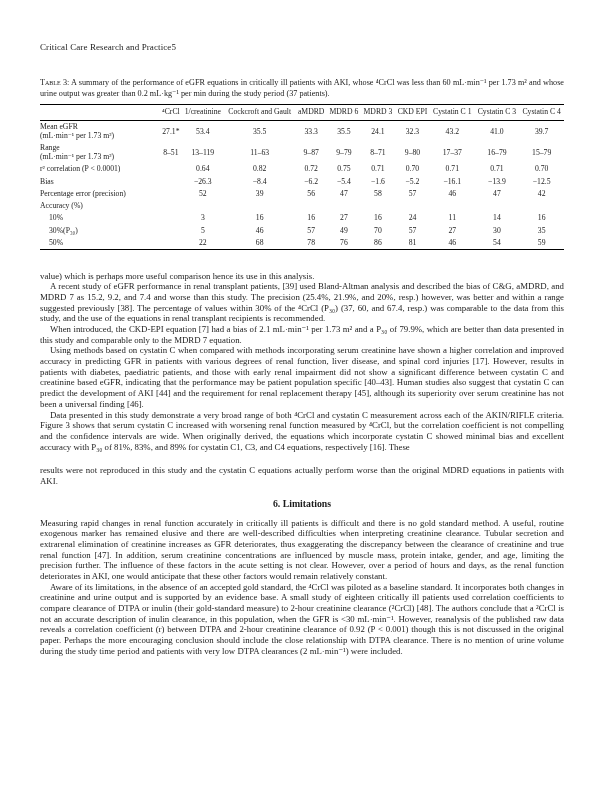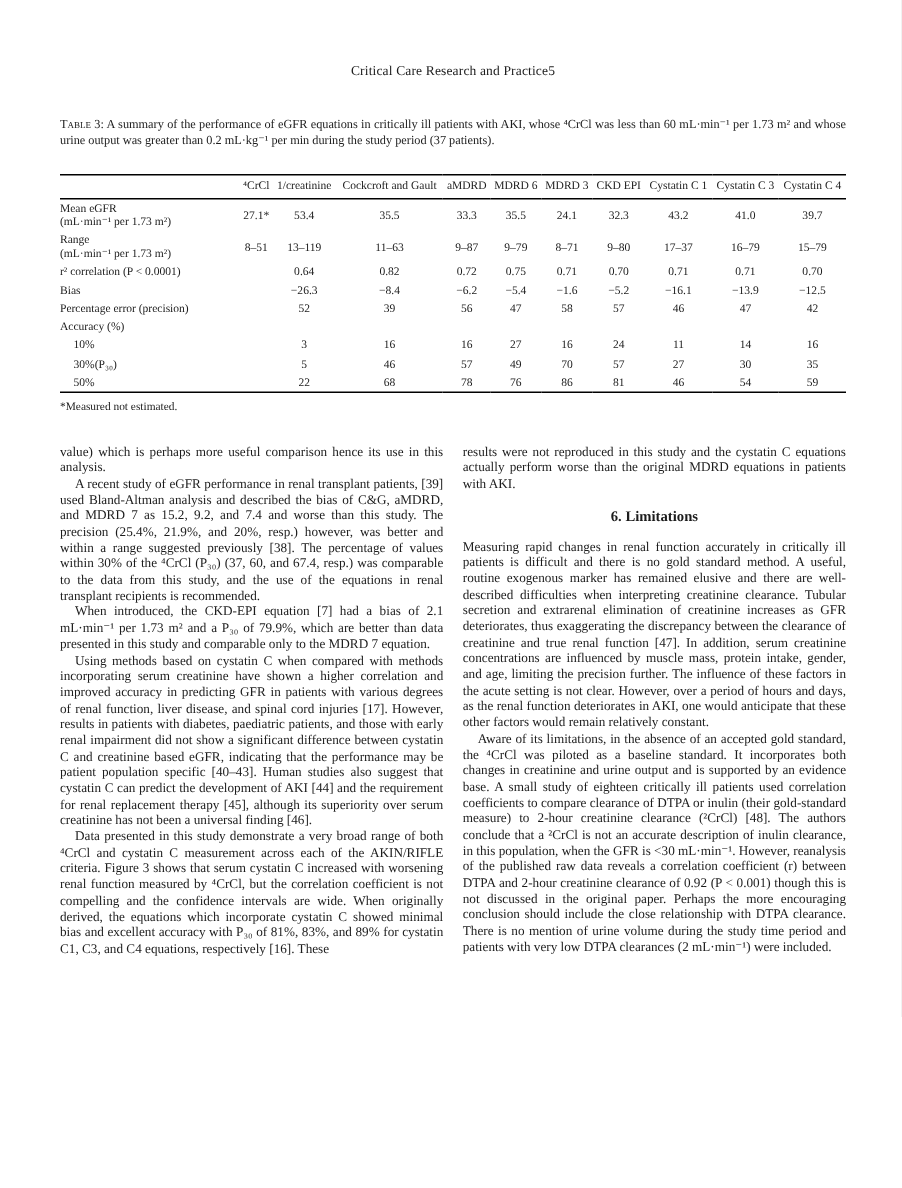--- a/index.html
+++ b/index.html
@@ -9,28 +9,28 @@
     margin:0 auto;
     background:#ffffff;
     box-sizing:border-box;
     padding:42px 37px 0 40px;
     font-family:"Liberation Serif","DejaVu Serif",serif;
     color:#1c1c1c;
     overflow:hidden;
   }
   
   .running-head {
-    display:flex; justify-content:center; align-items:baseline;
+    display:flex; justify-content:flex-start; align-items:baseline;
     font-size:9px; letter-spacing:0.1px;
     margin-bottom:25px;
   }
   
   .caption {
     font-size:8.2px; line-height:1.4; text-align:justify;
-    margin-bottom:16px;
+    margin-bottom:4px;
   }
   .caption .tbl-label { font-variant:small-caps; }
   
   table.results {
     width:100%; border-collapse:collapse;
     font-size:7.7px;
     border-top:1.3px solid #000;
     border-bottom:1.3px solid #000;
   }
   table.results thead th {
@@ -41,21 +41,21 @@
   table.results thead th.corner { width:118px; }
   table.results td {
     text-align:center; vertical-align:middle;
     padding:1.5px 1px; line-height:1.2;
   }
   table.results td.lblcell { text-align:left; padding-left:0; }
   table.results td.lblcell .sub { line-height:1.15; }
   table.results tr.indent td.lblcell { padding-left:9px; }
   .footnote { font-size:7.6px; margin-top:4px; }
   
-  .columns { display:flex; gap:13px; margin-top:21px; }
+  .columns { display:flex; gap:13px; margin-top:21px;flex-direction:column; }
   .col {
     flex:1; min-width:0;
     font-size:8.8px; line-height:1.215; text-align:justify;
   }
   .col p { margin:0; text-indent:10px; }
   .col p.noindent { text-indent:0; }
   h2.section {
     font-size:9.8px; font-weight:bold;
     margin:11px 0 8px 0; text-align:center;
   }
@@ -225,21 +225,20 @@
           <td>76</td>
           <td>86</td>
           <td>81</td>
           <td>46</td>
           <td>54</td>
           <td>59</td>
         </tr>
       </tbody>
   </table>
 
-  <div class="footnote">*Measured not estimated.</div>
 
   <div class="columns">
     <div class="col">
       <p class="noindent">value) which is perhaps more useful comparison hence its use in this analysis.</p>
       <p>A recent study of eGFR performance in renal transplant patients, [39] used Bland-Altman analysis and described the bias of C&amp;G, aMDRD, and MDRD 7 as 15.2, 9.2, and 7.4 and worse than this study. The precision (25.4%, 21.9%, and 20%, resp.) however, was better and within a range suggested previously [38]. The percentage of values within 30% of the ⁴CrCl (P₃₀) (37, 60, and 67.4, resp.) was comparable to the data from this study, and the use of the equations in renal transplant recipients is recommended.</p>
       <p>When introduced, the CKD-EPI equation [7] had a bias of 2.1 mL·min⁻¹ per 1.73 m² and a P₃₀ of 79.9%, which are better than data presented in this study and comparable only to the MDRD 7 equation.</p>
       <p>Using methods based on cystatin C when compared with methods incorporating serum creatinine have shown a higher correlation and improved accuracy in predicting GFR in patients with various degrees of renal function, liver disease, and spinal cord injuries [17]. However, results in patients with diabetes, paediatric patients, and those with early renal impairment did not show a significant difference between cystatin C and creatinine based eGFR, indicating that the performance may be patient population specific [40–43]. Human studies also suggest that cystatin C can predict the development of AKI [44] and the requirement for renal replacement therapy [45], although its superiority over serum creatinine has not been a universal finding [46].</p>
       <p>Data presented in this study demonstrate a very broad range of both ⁴CrCl and cystatin C measurement across each of the AKIN/RIFLE criteria. Figure 3 shows that serum cystatin C increased with worsening renal function measured by ⁴CrCl, but the correlation coefficient is not compelling and the confidence intervals are wide. When originally derived, the equations which incorporate cystatin C showed minimal bias and excellent accuracy with P₃₀ of 81%, 83%, and 89% for cystatin C1, C3, and C4 equations, respectively [16]. These</p>
     </div>
     <div class="col">

